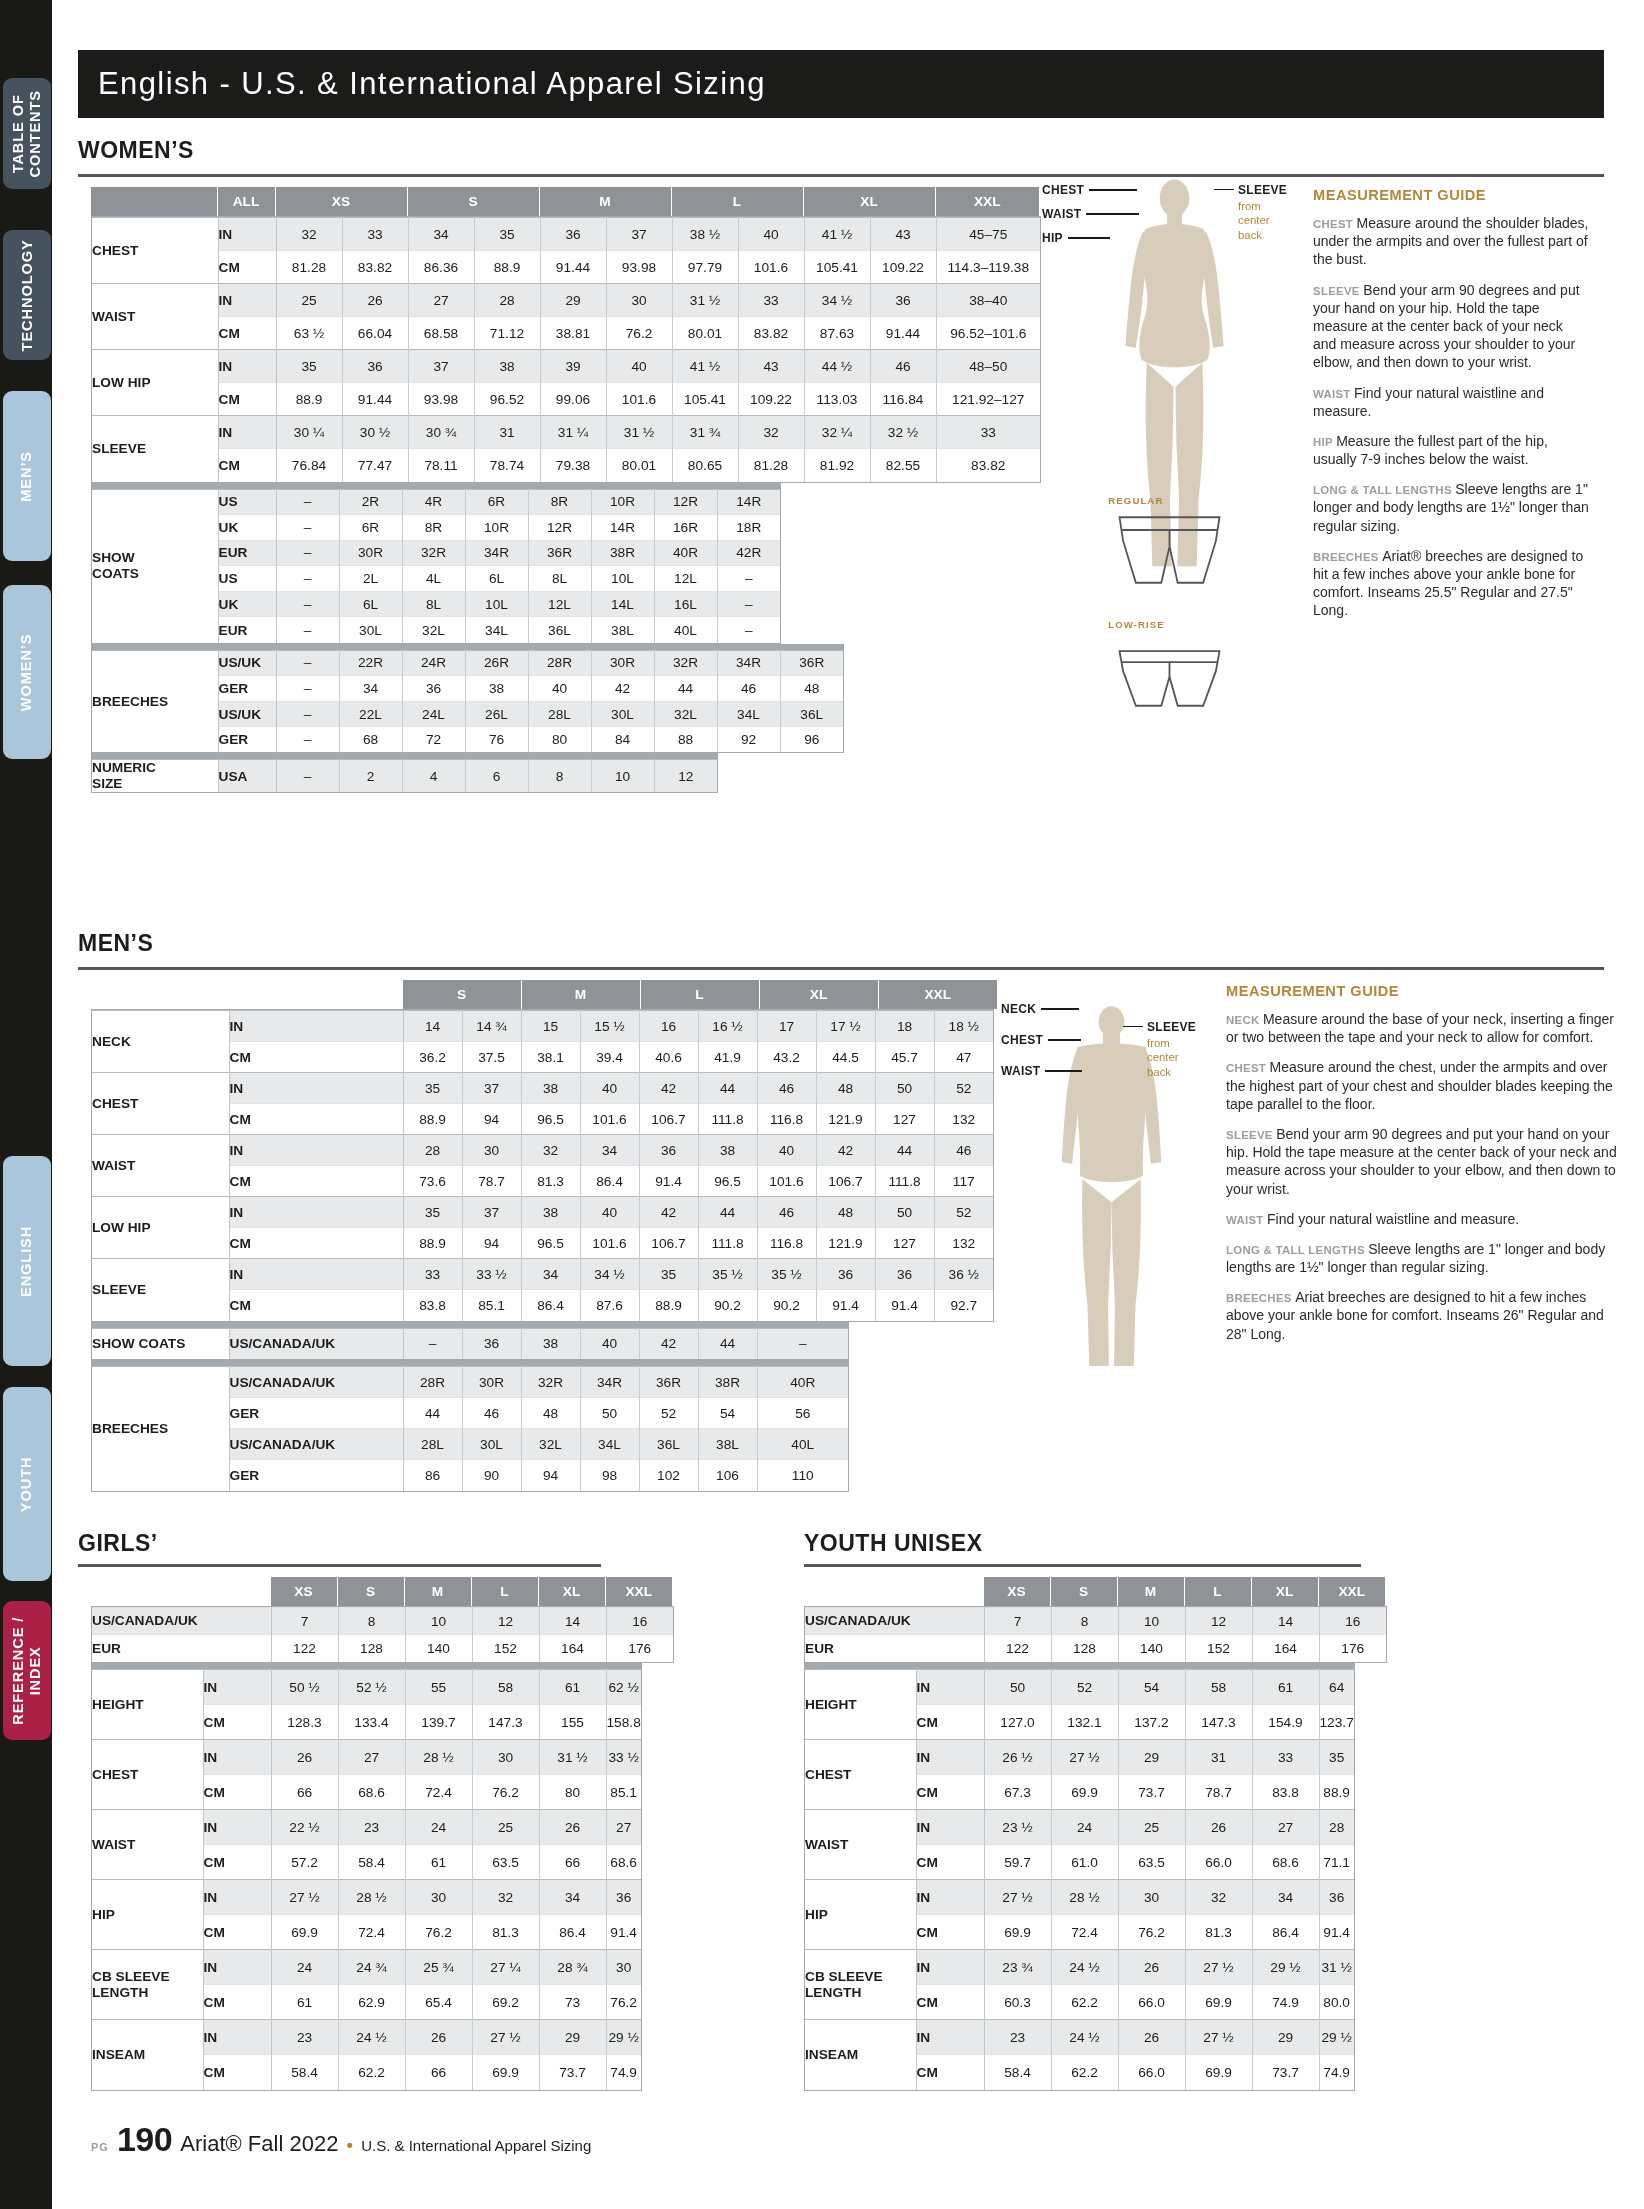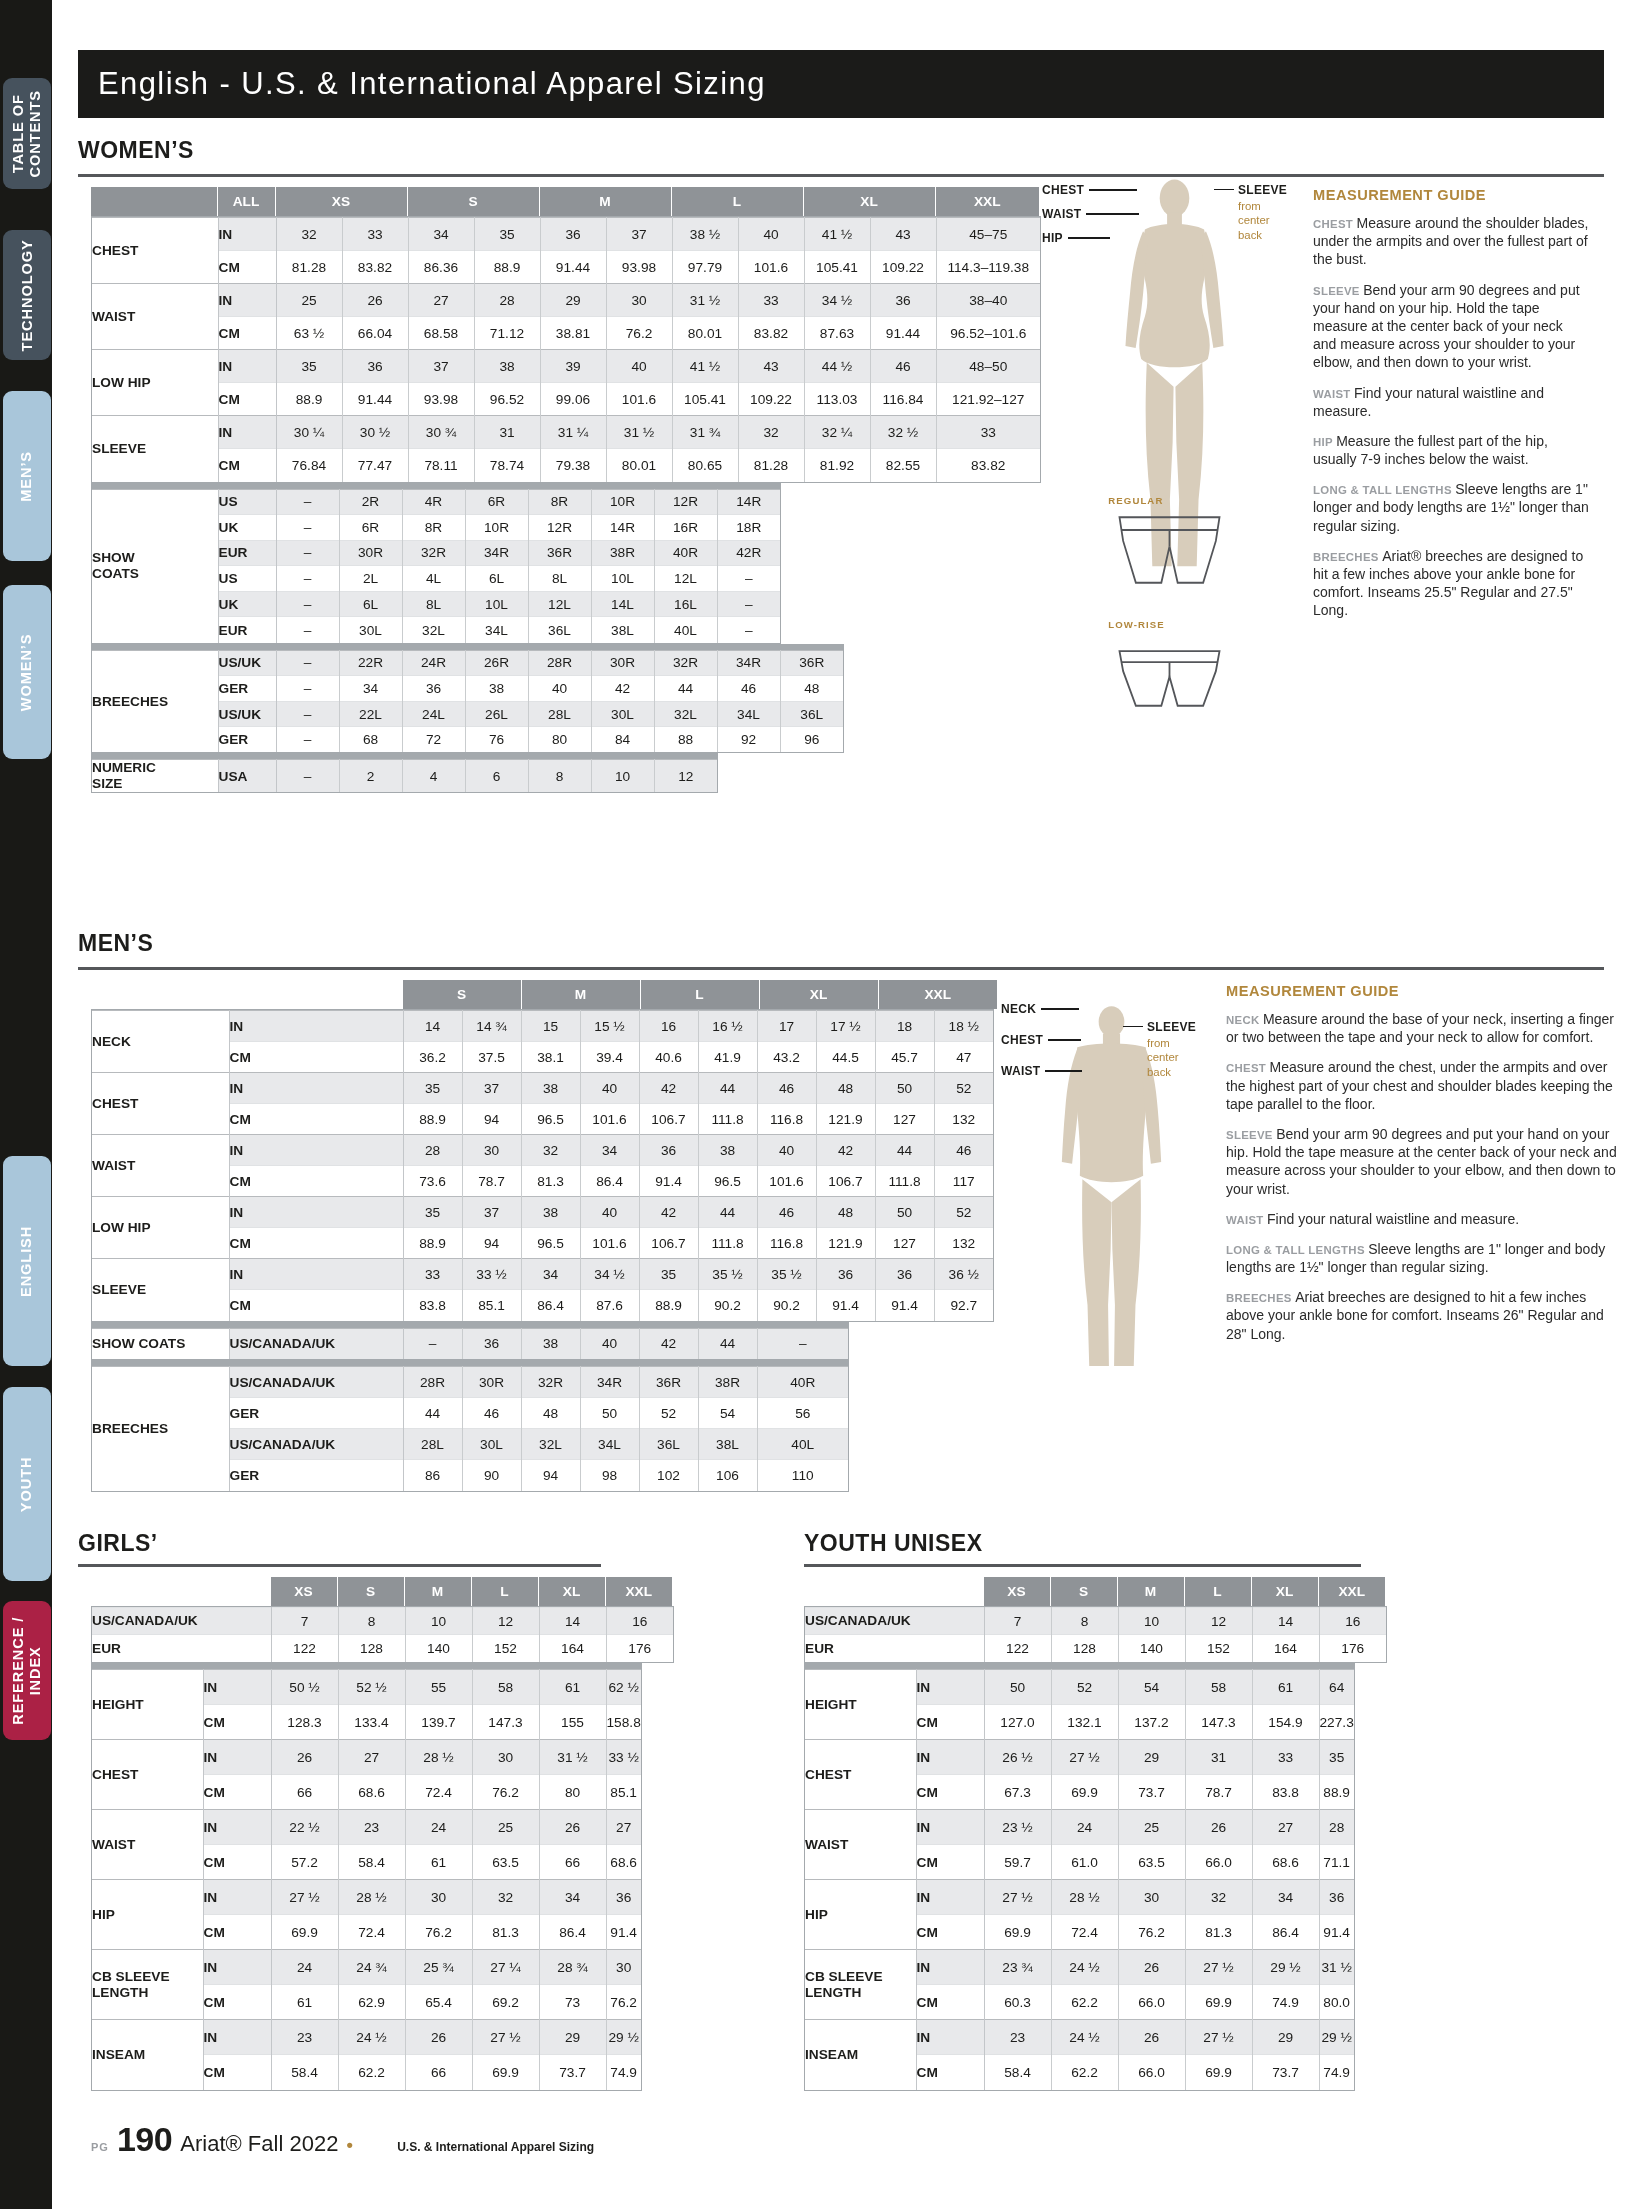--- a/index.html
+++ b/index.html
@@ -91,21 +91,21 @@
   .rise{margin-bottom:29px;}
   .rise-label{color:#b1873c;font-weight:bold;font-size:9.6px;letter-spacing:1.1px;margin:0 0 3.7px 7.3px;}
   .rise svg{display:block;width:137px;height:80px;}
 
   
   #footer{position:absolute;left:91px;top:2120px;display:flex;align-items:baseline;gap:8.2px;}
   .f-pg{color:#9a9da1;font-size:11px;font-weight:bold;letter-spacing:0.9px;}
   .f-num{font-size:34px;font-weight:bold;letter-spacing:-0.5px;}
   .f-cat{font-size:22px;}
   .f-dot{color:#b1873c;font-size:18.3px;font-weight:bold;}
-  .f-sec{font-size:12px;font-weight:bold;margin-left:36px;}
+  .f-sec{font-size:15px;font-weight:normal;}
 </style>
 </head>
 <body>
 
 <div class="page">
 
   <div class="sidebar">
       <div class="side-tab tab-0" style="background: rgb(70, 82, 93);">
         <span class="tab-text">TABLE OF
 CONTENTS</span>
@@ -1097,21 +1097,21 @@
               <td>61</td>
               <td>64</td>
             </tr>
             <tr class="">
               <th class="unit">CM</th>
               <td>127.0</td>
               <td>132.1</td>
               <td>137.2</td>
               <td>147.3</td>
               <td>154.9</td>
-              <td>227.3</td>
+              <td>123.7</td>
             </tr>
             <tr class="shade group-start">
               <th rowspan="2" class="rowlabel">CHEST</th>
               <th class="unit">IN</th>
               <td>26 ½</td>
               <td>27 ½</td>
               <td>29</td>
               <td>31</td>
               <td>33</td>
               <td>35</td>

